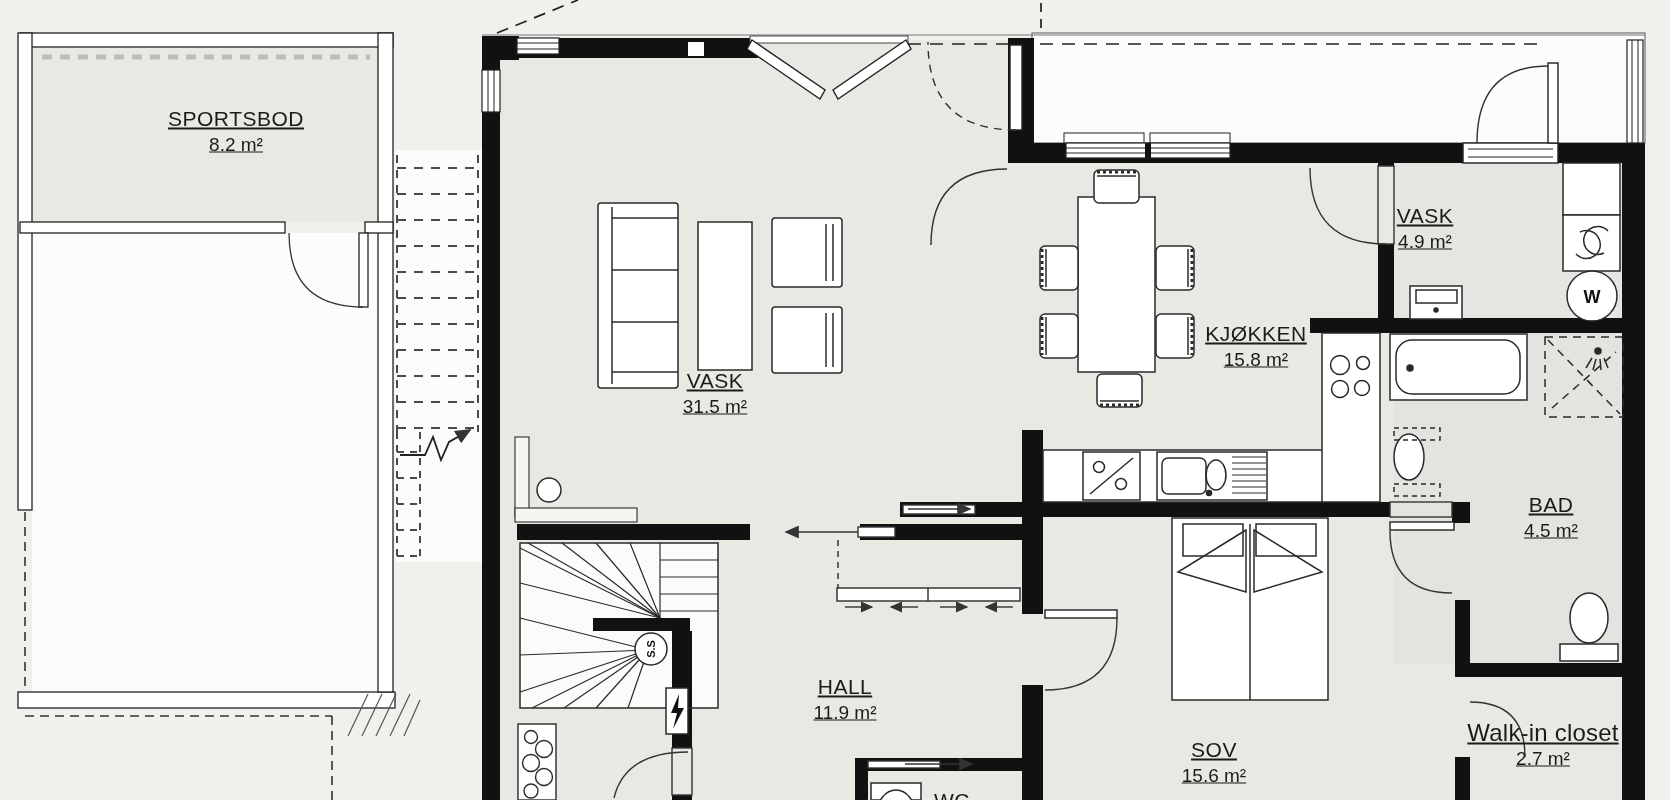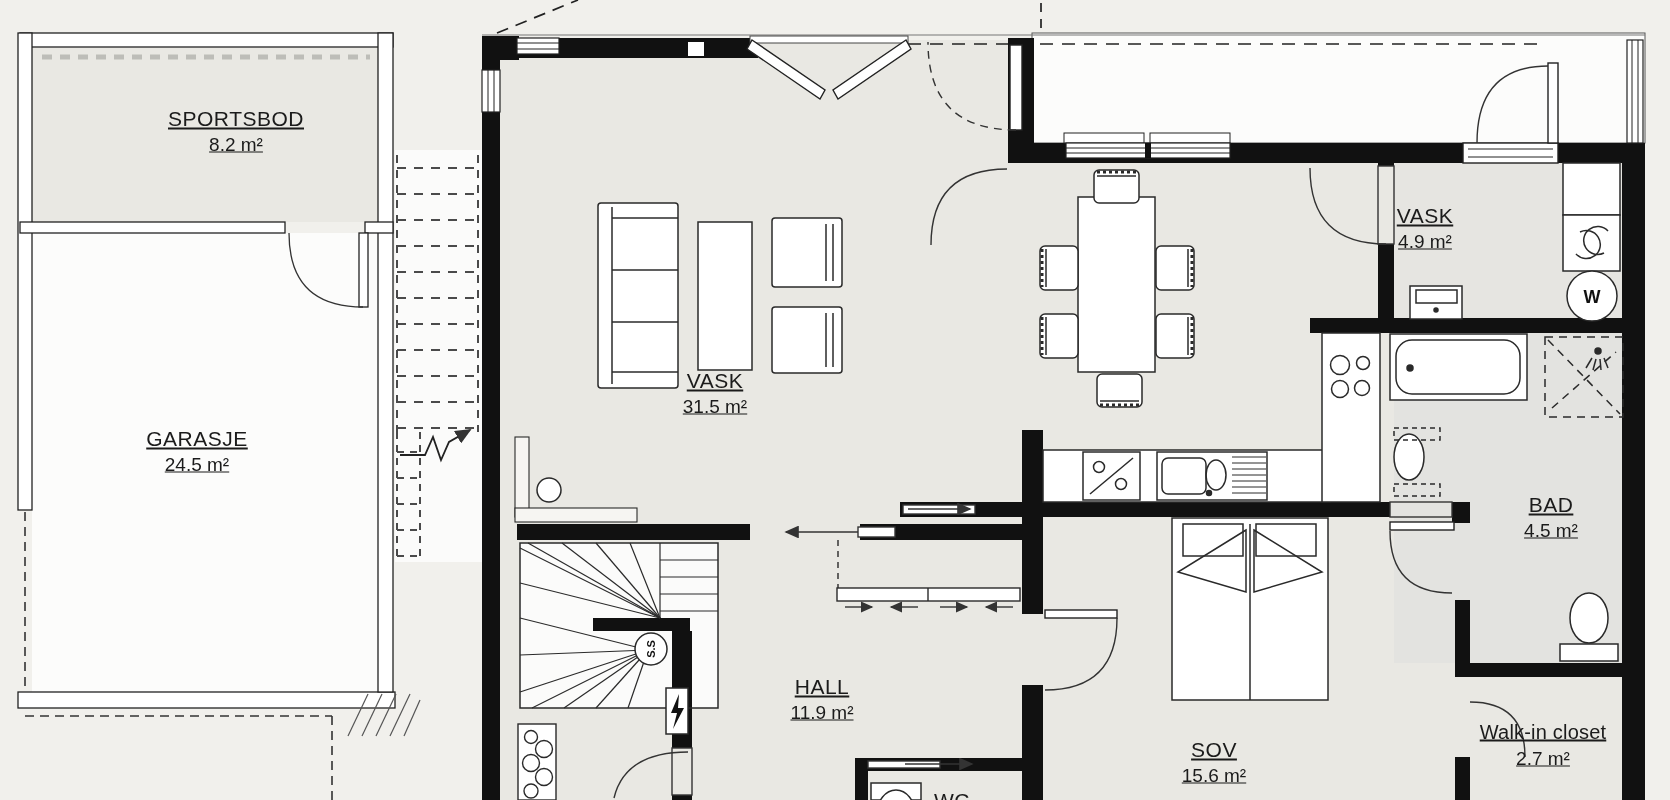--- a/index.html
+++ b/index.html
@@ -3,21 +3,21 @@
 <meta charset="utf-8">
 <style>
   html,body{margin:0;padding:0;background:#f1f0ec;}
   .plan{position:relative;width:1670px;height:800px;overflow:hidden;background:#f1f0ec;
         font-family:"Liberation Sans", sans-serif;}
   .plan svg{position:absolute;left:0;top:0;}
   .lbl{position:absolute;transform:translate(-50%,-50%);text-align:center;color:#1b1b1b;
        white-space:nowrap;pointer-events:none;text-decoration:underline;}
   .lbl .rname{display:block;font-size:21px;letter-spacing:.5px;line-height:27px;}
   .lbl .rarea{display:block;font-size:19px;line-height:26px;}
-  .lbl.small .rname{font-size:20px;letter-spacing:.2px;margin-top:36px;}
+  .lbl.small .rname{font-size:24px;letter-spacing:.2px;margin-top:36px;}
   .sym{position:absolute;transform:translate(-50%,-50%);color:#111;font-weight:bold;}
   .sym.washer{font-size:18px;}
   .sym.ss{font-size:11px;font-weight:bold;transform:translate(-50%,-50%) rotate(-90deg);}
 </style>
 </head>
 <body>
 
 <div class="plan">
 <svg width="1670" height="800" viewBox="0 0 1670 800">
   <defs>
@@ -377,37 +377,37 @@
   <g fill="#fff" stroke="#2a2a2a" stroke-width="1.5">
     <rect x="871" y="783" width="50" height="17"></rect>
     <ellipse cx="896" cy="814" rx="19" ry="24"></ellipse>
   </g>
 </svg>
 
 <div class="lbl" style="left:236px;top:131px;">
   <span class="rname">SPORTSBOD</span>
   <span class="rarea">8.2 m²</span>
 </div>
-<div class="lbl" style="left:197px;top:451px;">
-  <span class="rname">GARASJE</span>
-  <span class="rarea">24.5 m²</span>
-</div>
 <div class="lbl" style="left:715px;top:393px;">
   <span class="rname">VASK</span>
   <span class="rarea">31.5 m²</span>
 </div>
+<div class="lbl" style="left:1256px;top:346px;">
+  <span class="rname">KJØKKEN</span>
+  <span class="rarea">15.8 m²</span>
+</div>
 <div class="lbl" style="left:1425px;top:228px;">
   <span class="rname">VASK</span>
   <span class="rarea">4.9 m²</span>
 </div>
 <div class="lbl" style="left:1551px;top:517px;">
   <span class="rname">BAD</span>
   <span class="rarea">4.5 m²</span>
 </div>
-<div class="lbl" style="left:822px;top:699px;">
+<div class="lbl" style="left:845px;top:699px;">
   <span class="rname">HALL</span>
   <span class="rarea">11.9 m²</span>
 </div>
 <div class="lbl" style="left:1214px;top:762px;">
   <span class="rname">SOV</span>
   <span class="rarea">15.6 m²</span>
 </div>
 <div class="lbl small" style="left:1543px;top:727px;">
   <span class="rname">Walk-in closet</span>
   <span class="rarea">2.7 m²</span>

